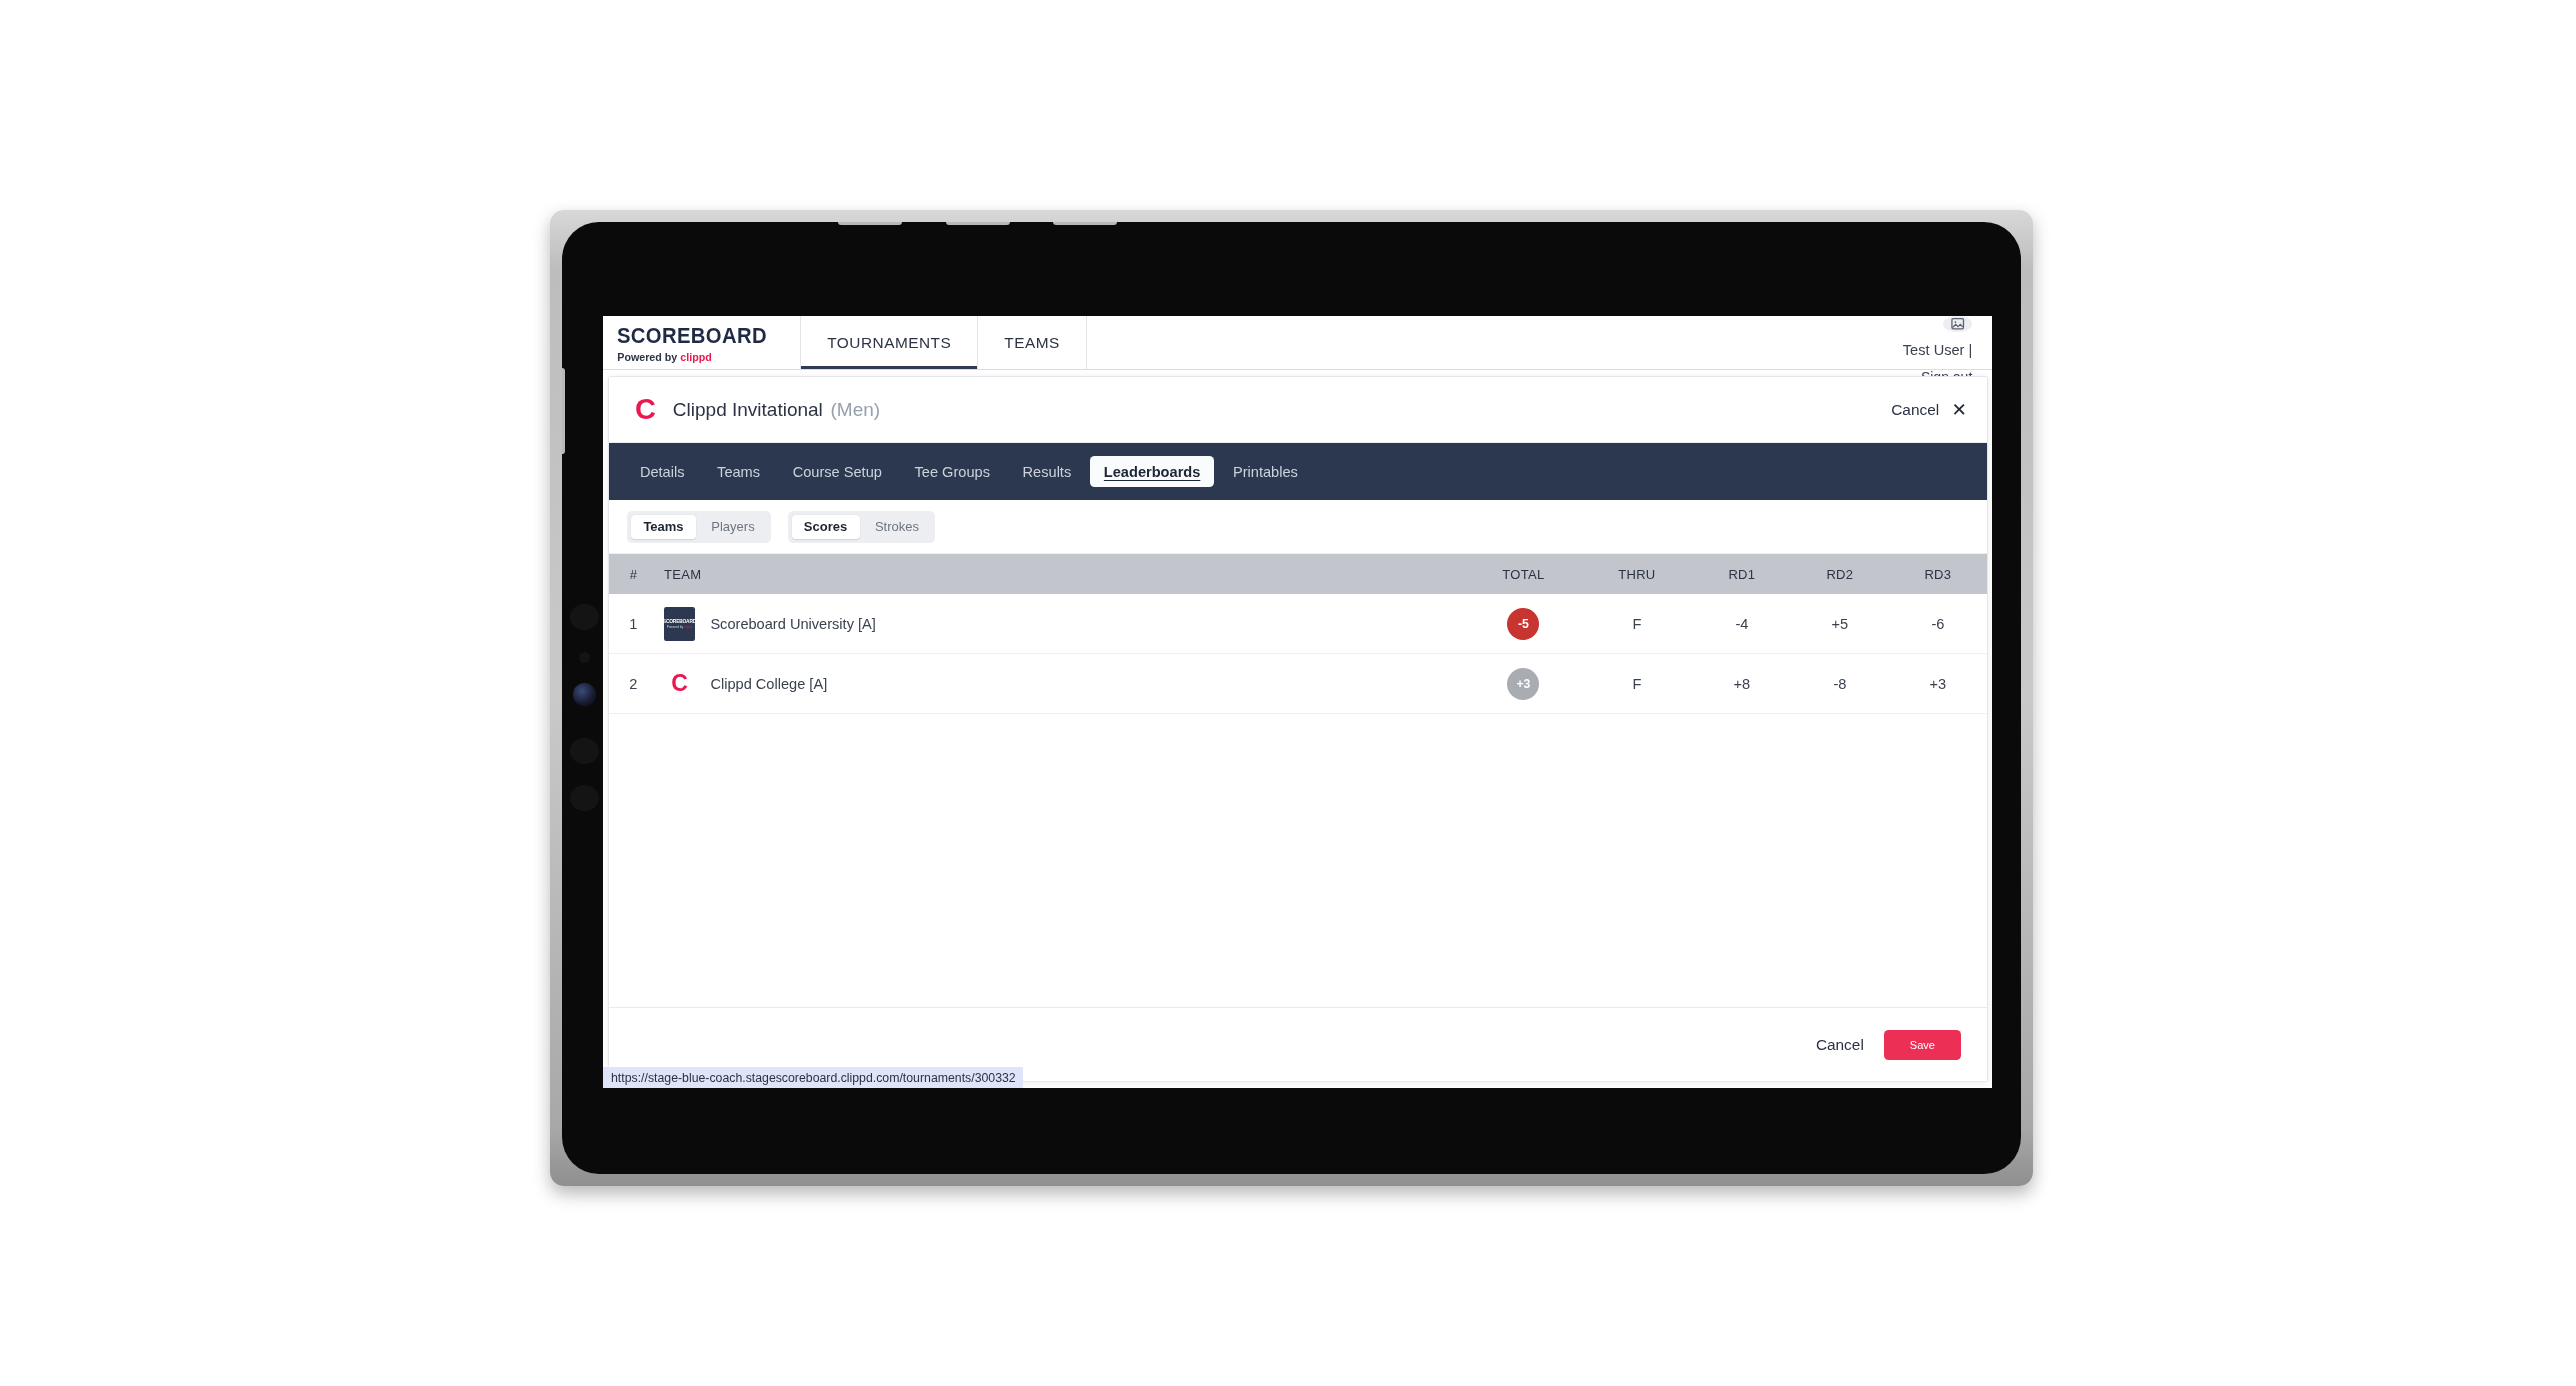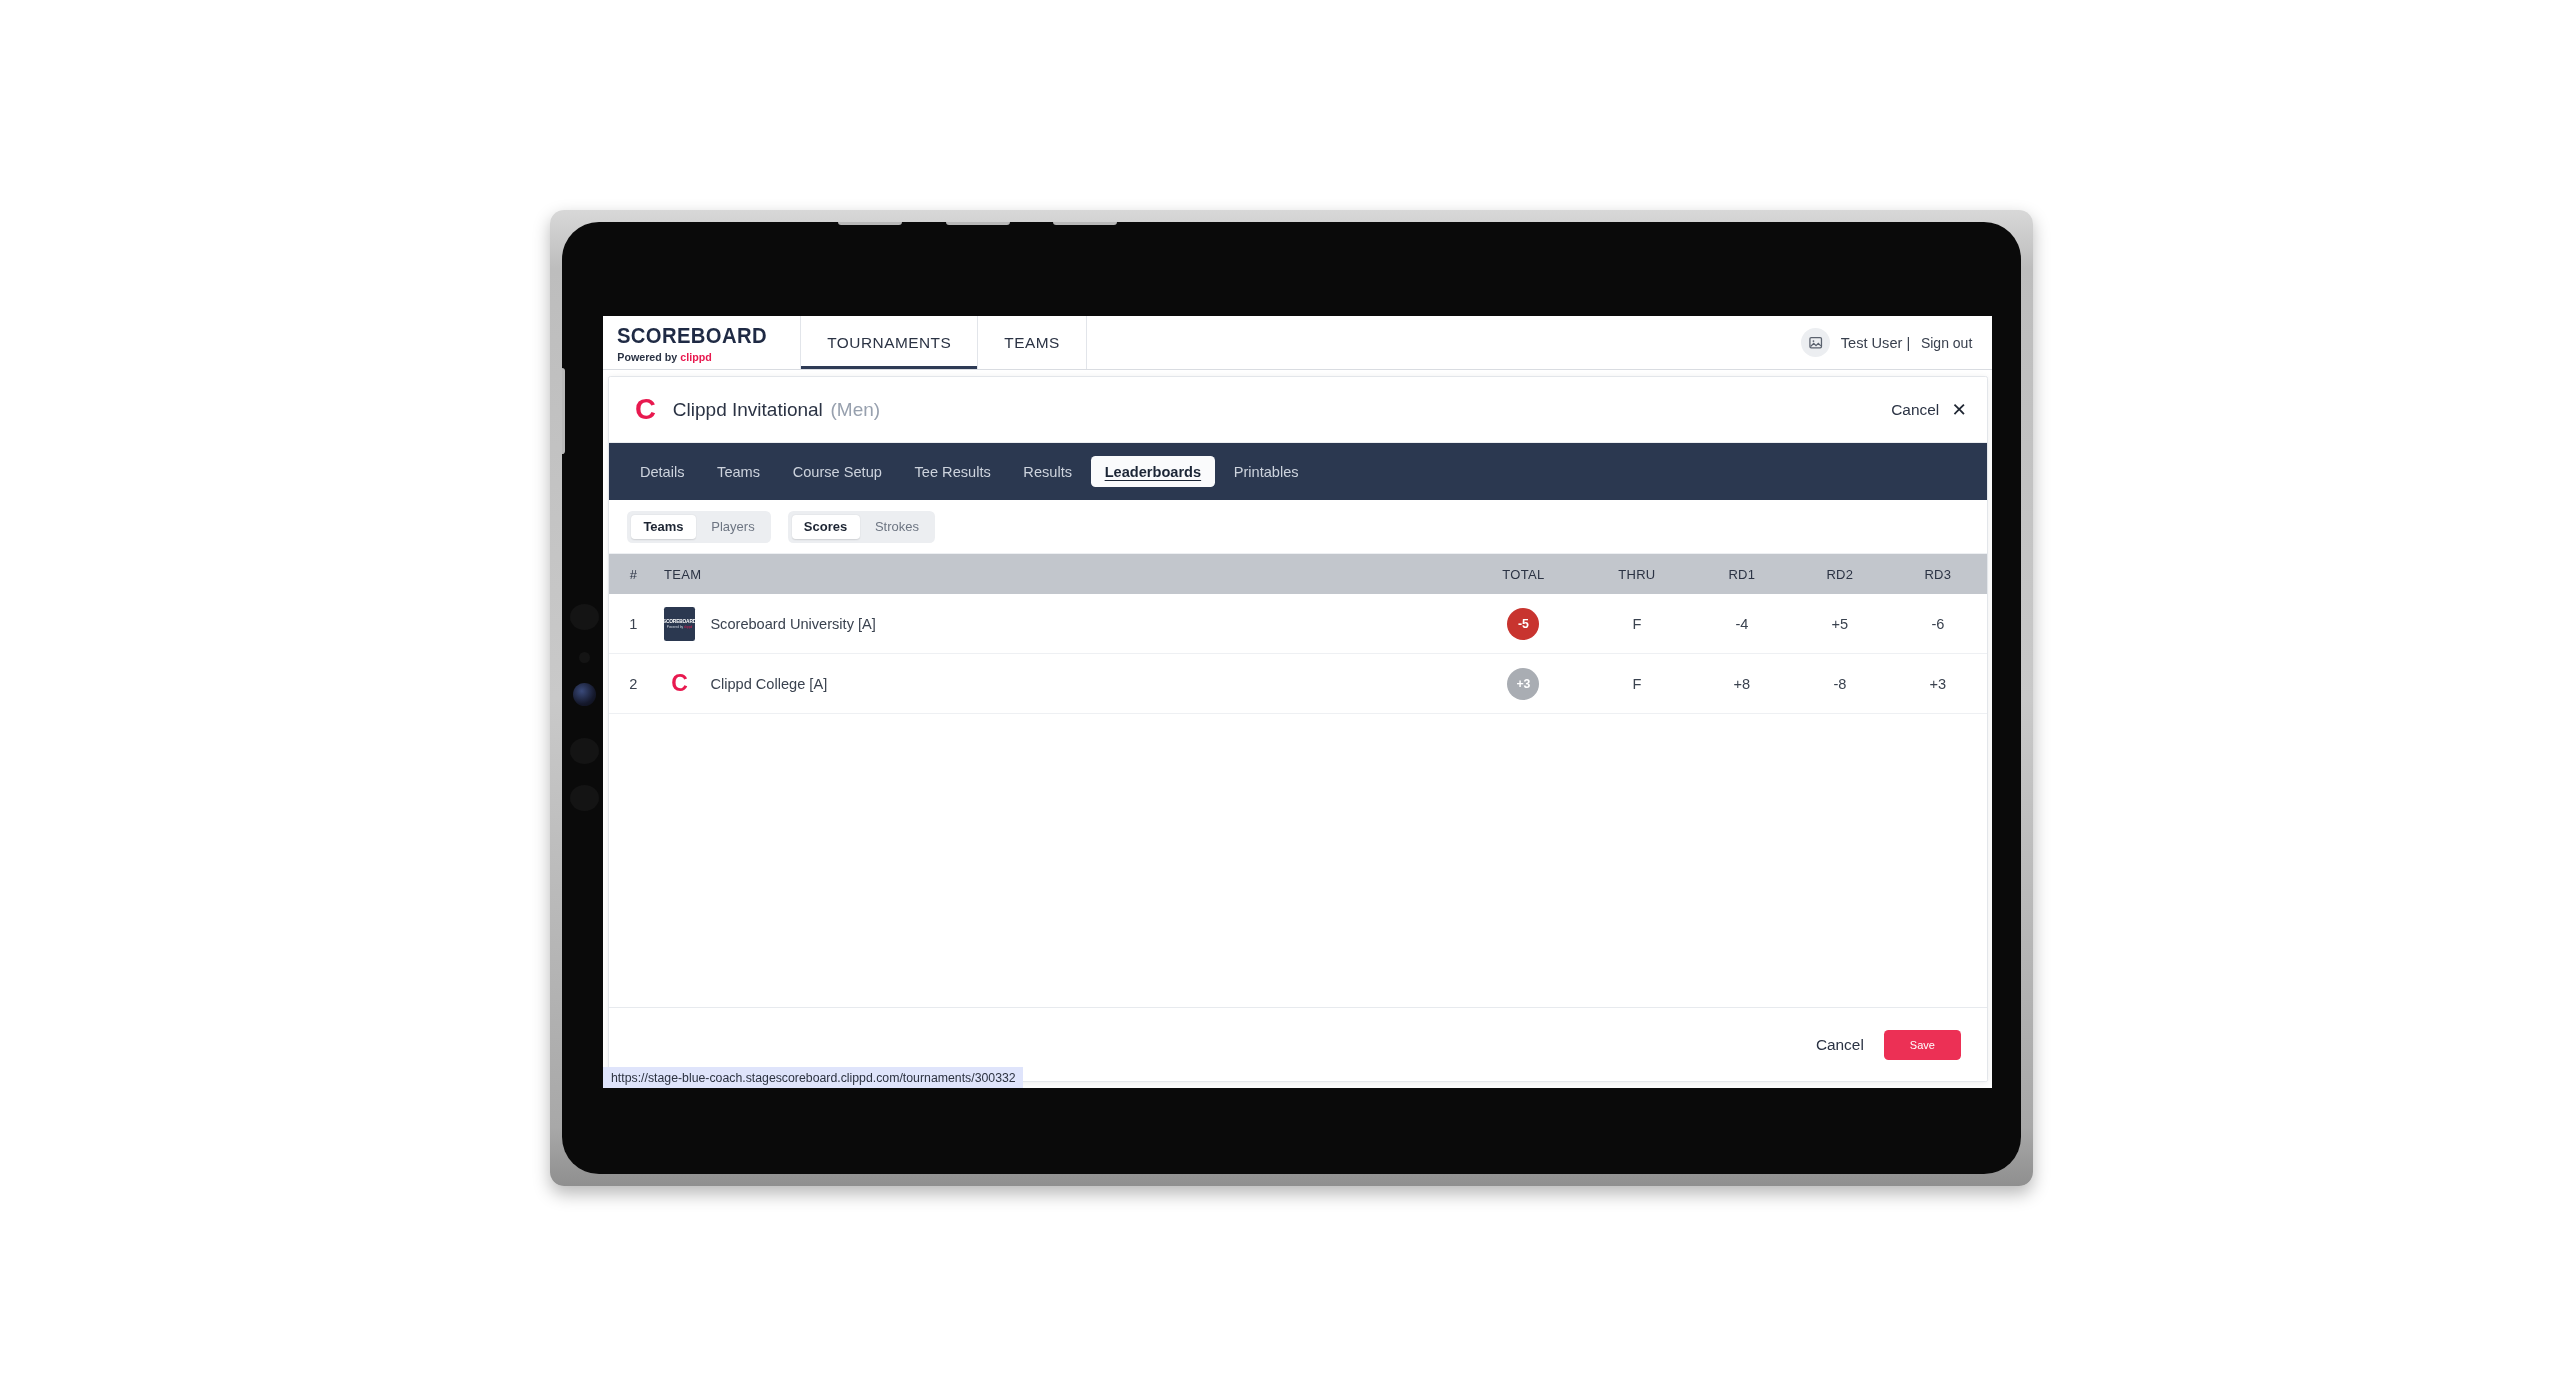--- a/index.html
+++ b/index.html
@@ -105,21 +105,21 @@
     font-size: 15.4px;
     letter-spacing: 0.5px;
     color: #2b3344;
     border-right: 0.8px solid #e2e5ea;
     position: relative;
   }
   .topnav-item.active::after {
     content:""; position:absolute; left:0; right:0; bottom:0; height:3.1px; background:#2e3b55;
   }
   #topbar-spacer { flex: 1; }
-  #user-area { display:flex; align-items:center; gap:10.7px; padding-right: 20px; }
+  #user-area { display:flex; align-items:flex-end; gap:10.7px; padding-right: 20px; flex-direction: column; }
   #avatar {
     width: 29px; height: 29px; border-radius: 50%;
     background: #eceef1; display:flex; align-items:center; justify-content:center;
   }
   #user-name { font-size: 14.6px; color:#39404e; }
   #signout { font-size: 14px; color:#39404e; }
 
   
   #modal {
     position: absolute;
@@ -287,21 +287,21 @@
             </div>
             <div id="modal-head-spacer"></div>
             <span id="modal-cancel">Cancel</span>
             <span id="modal-close">✕</span>
           </div>
 
           <div id="tabstrip">
             <div class="tab"><span>Details</span></div>
             <div class="tab"><span>Teams</span></div>
             <div class="tab"><span>Course Setup</span></div>
-            <div class="tab"><span>Tee Results</span></div>
+            <div class="tab"><span>Tee Groups</span></div>
             <div class="tab"><span>Results</span></div>
             <div class="tab active"><span>Leaderboards</span></div>
             <div class="tab"><span>Printables</span></div>
           </div>
 
           <div id="filters">
             <div class="seg">
               <span class="on">Teams</span>
               <span>Players</span>
             </div>

